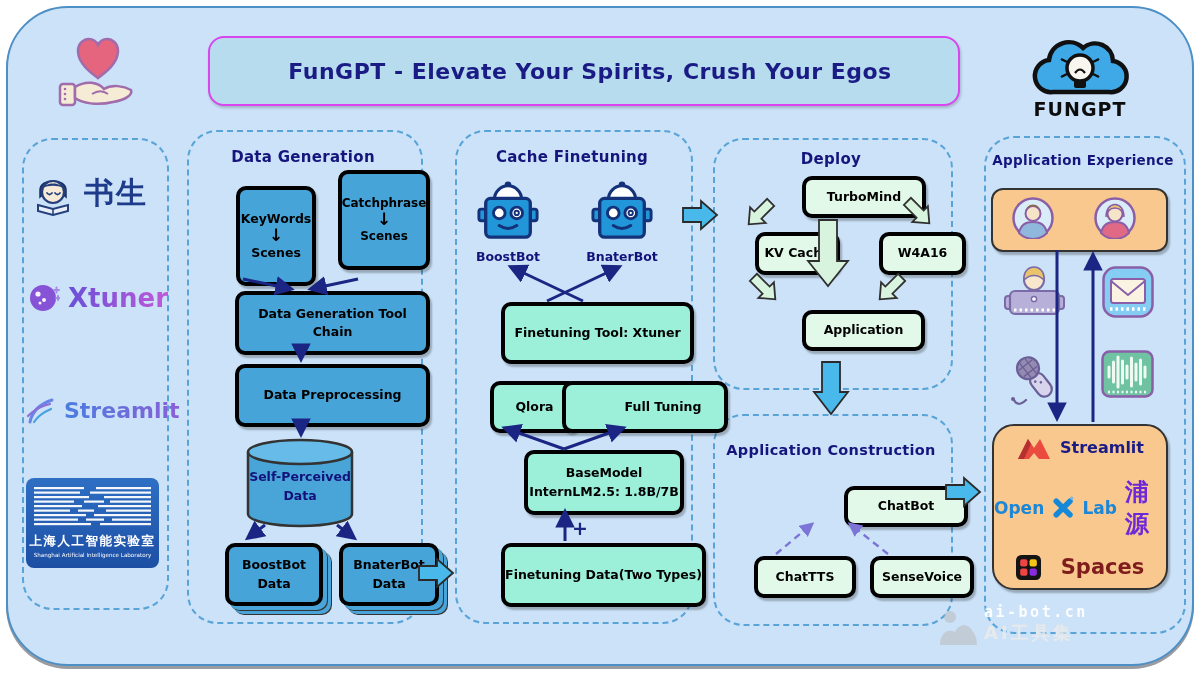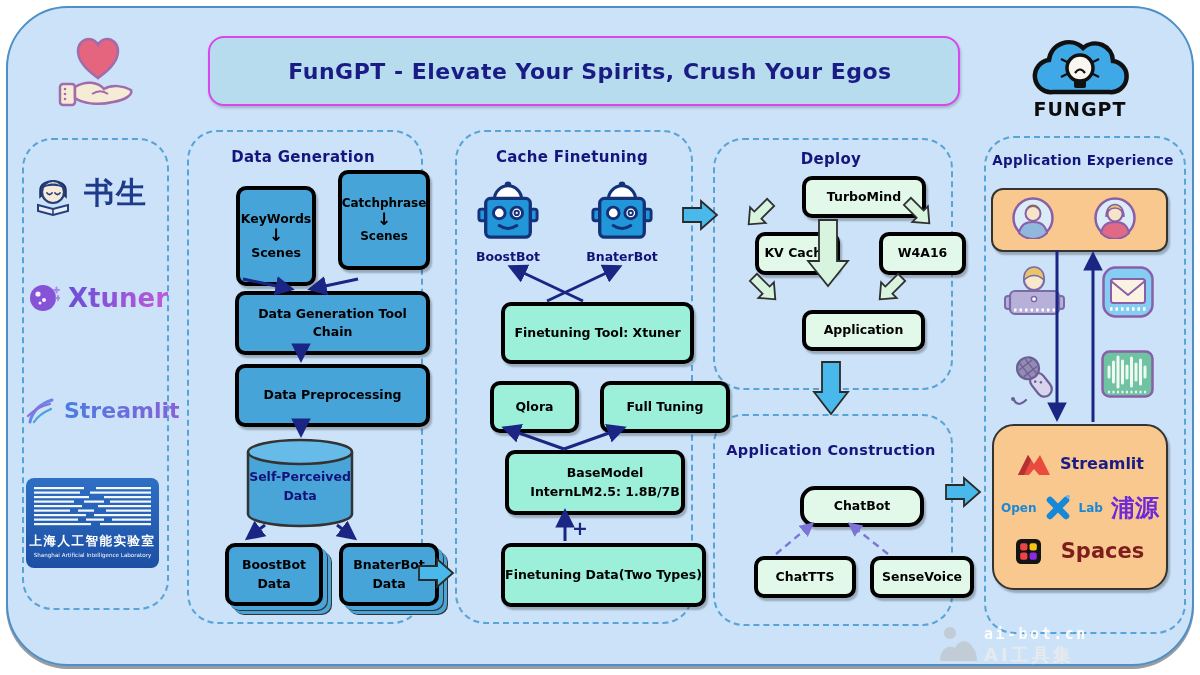--- a/index.html
+++ b/index.html
@@ -33,26 +33,26 @@
   .siderow{position:absolute;display:flex;align-items:center;gap:8px;}
   .shusheng-txt{font-size:30px;font-weight:800;color:#1e3a8a;letter-spacing:2px;}
   .xtuner-txt{font-size:26px;font-weight:700;background:linear-gradient(90deg,#6a4fd8,#c05ad8);
               -webkit-background-clip:text;background-clip:text;color:transparent;-webkit-text-fill-color:transparent;}
   .lmdeploy-txt{font-size:22px;font-weight:700;background:linear-gradient(90deg,#4a7de0,#8a5fd8);
               -webkit-background-clip:text;background-clip:text;color:transparent;-webkit-text-fill-color:transparent;}
   .fungpt-txt{position:absolute;left:1025px;top:98px;width:110px;text-align:center;
               font-size:19px;font-weight:800;color:#0c0c0c;letter-spacing:1px;}
   .streamrow{display:flex;align-items:center;justify-content:center;gap:8px;}
   .streamlit-txt{font-size:16px;font-weight:bold;color:#1b1b86;}
-  .oxl-txt{font-size:12px;font-weight:bold;color:#1b87d6;}
+  .oxl-txt{font-size:17px;font-weight:bold;color:#1b87d6;}
   .puyuan-txt{font-size:24px;font-weight:bold;color:#6d28d9;}
   .spaces-txt{font-size:21px;font-weight:800;color:#7f1d1d;margin-left:12px;}
   .streambox-inner{position:absolute;left:0;top:0;width:100%;height:100%;display:flex;flex-direction:column;
                    align-items:center;justify-content:center;gap:15px;}
-  .watermark{position:absolute;left:938px;top:625px;display:flex;align-items:flex-start;gap:6px;z-index:60;}
+  .watermark{position:absolute;left:938px;top:603px;display:flex;align-items:flex-end;gap:6px;z-index:60;}
   .wm-l1{font-size:15px;font-weight:bold;color:rgba(255,255,255,.92);letter-spacing:2.5px;font-family:"DejaVu Sans Mono","Liberation Mono",monospace;}
   .wm-l2{font-size:18px;font-weight:bold;color:rgba(235,235,235,.85);letter-spacing:3px;}
 </style>
 </head>
 <body>
 
 <div class="canvas">
   <div class="outer"></div>
 
   <svg class="abs" style="left:52px;top:26px;z-index:10" width="92" height="92" viewBox="0 0 92 92">
@@ -203,36 +203,36 @@
     <circle cx="25" cy="34" r="6" fill="#fff" stroke="#14327a" stroke-width="3"></circle>
     <circle cx="43" cy="34" r="6" fill="#fff" stroke="#14327a" stroke-width="3"></circle>
     <circle cx="43" cy="34" r="2.2" fill="none" stroke="#14327a" stroke-width="2"></circle>
     <path d="M25,47 Q34,53 43,47" fill="none" stroke="#14327a" stroke-width="3.2" stroke-linecap="round"></path>
   </svg>
   <div class="robolabel" style="left:463px;top:249px;">BoostBot</div>
   <div class="robolabel" style="left:577px;top:249px;">BnaterBot</div>
 
   <div class="mintbox" style="left:473px;top:302px;width:185px;height:54px;">Finetuning Tool: Xtuner</div>
   <div class="mintbox" style="left:462px;top:381px;width:81px;height:44px;">Qlora</div>
-  <div class="mintbox" style="left:572px;top:381px;width:122px;height:44px;">Full Tuning</div>
-  <div class="mintbox" style="left:477px;top:450px;width:152px;height:57px;padding-left:20px;">BaseModel
+  <div class="mintbox" style="left:534px;top:381px;width:122px;height:44px;padding-left:36px;">Full Tuning</div>
+  <div class="mintbox" style="left:496px;top:450px;width:152px;height:57px;">BaseModel
 InternLM2.5: 1.8B/7B</div>
   <div class="mintbox" style="left:473px;top:543px;width:197px;height:56px;">Finetuning Data(Two Types)</div>
   <div class="plus">+</div>
 
   <div class="grp" style="left:713px;top:138px;width:236px;height:248px;"></div>
   <div class="gtitle" style="left:713px;top:150px;width:236px;">Deploy</div>
   <div class="palebox" style="left:774px;top:176px;width:116px;height:34px;">TurboMind</div>
   <div class="palebox" style="left:727px;top:232px;width:77px;height:35px;">KV Cache</div>
   <div class="palebox" style="left:851px;top:232px;width:79px;height:35px;">W4A16</div>
   <div class="palebox" style="left:774px;top:310px;width:115px;height:33px;">Application</div>
 
   <div class="grp" style="left:713px;top:414px;width:236px;height:208px;"></div>
   <div class="gtitle" style="left:713px;top:442px;width:236px;font-size:14.5px;">Application Construction</div>
-  <div class="palebox" style="left:772px;top:486px;width:116px;height:33px;border-radius:15px;">ChatBot</div>
+  <div class="palebox" style="left:816px;top:486px;width:116px;height:33px;">ChatBot</div>
   <div class="palebox" style="left:726px;top:556px;width:94px;height:34px;">ChatTTS</div>
   <div class="palebox" style="left:842px;top:556px;width:96px;height:34px;">SenseVoice</div>
 
   <div class="grp" style="left:984px;top:136px;width:198px;height:494px;"></div>
   <div class="gtitle" style="left:984px;top:152px;width:198px;font-size:13.5px;">Application Experience</div>
 
   <div class="orangebox" style="left:991px;top:188px;width:173px;height:60px;"></div>
   <svg class="abs" style="left:1012px;top:197px;z-index:12" width="42" height="42" viewBox="0 0 42 42">
     <circle cx="21" cy="21" r="19.5" fill="#d9ecf8" stroke="#8a5fa8" stroke-width="2.5"></circle>
     <path d="M7,36 C9,27 14,25 21,25 C28,25 33,27 35,36 A19.5 19.5 0 0 1 7,36 Z" fill="#8fb8dc" stroke="#8a5fa8" stroke-width="2"></path>

